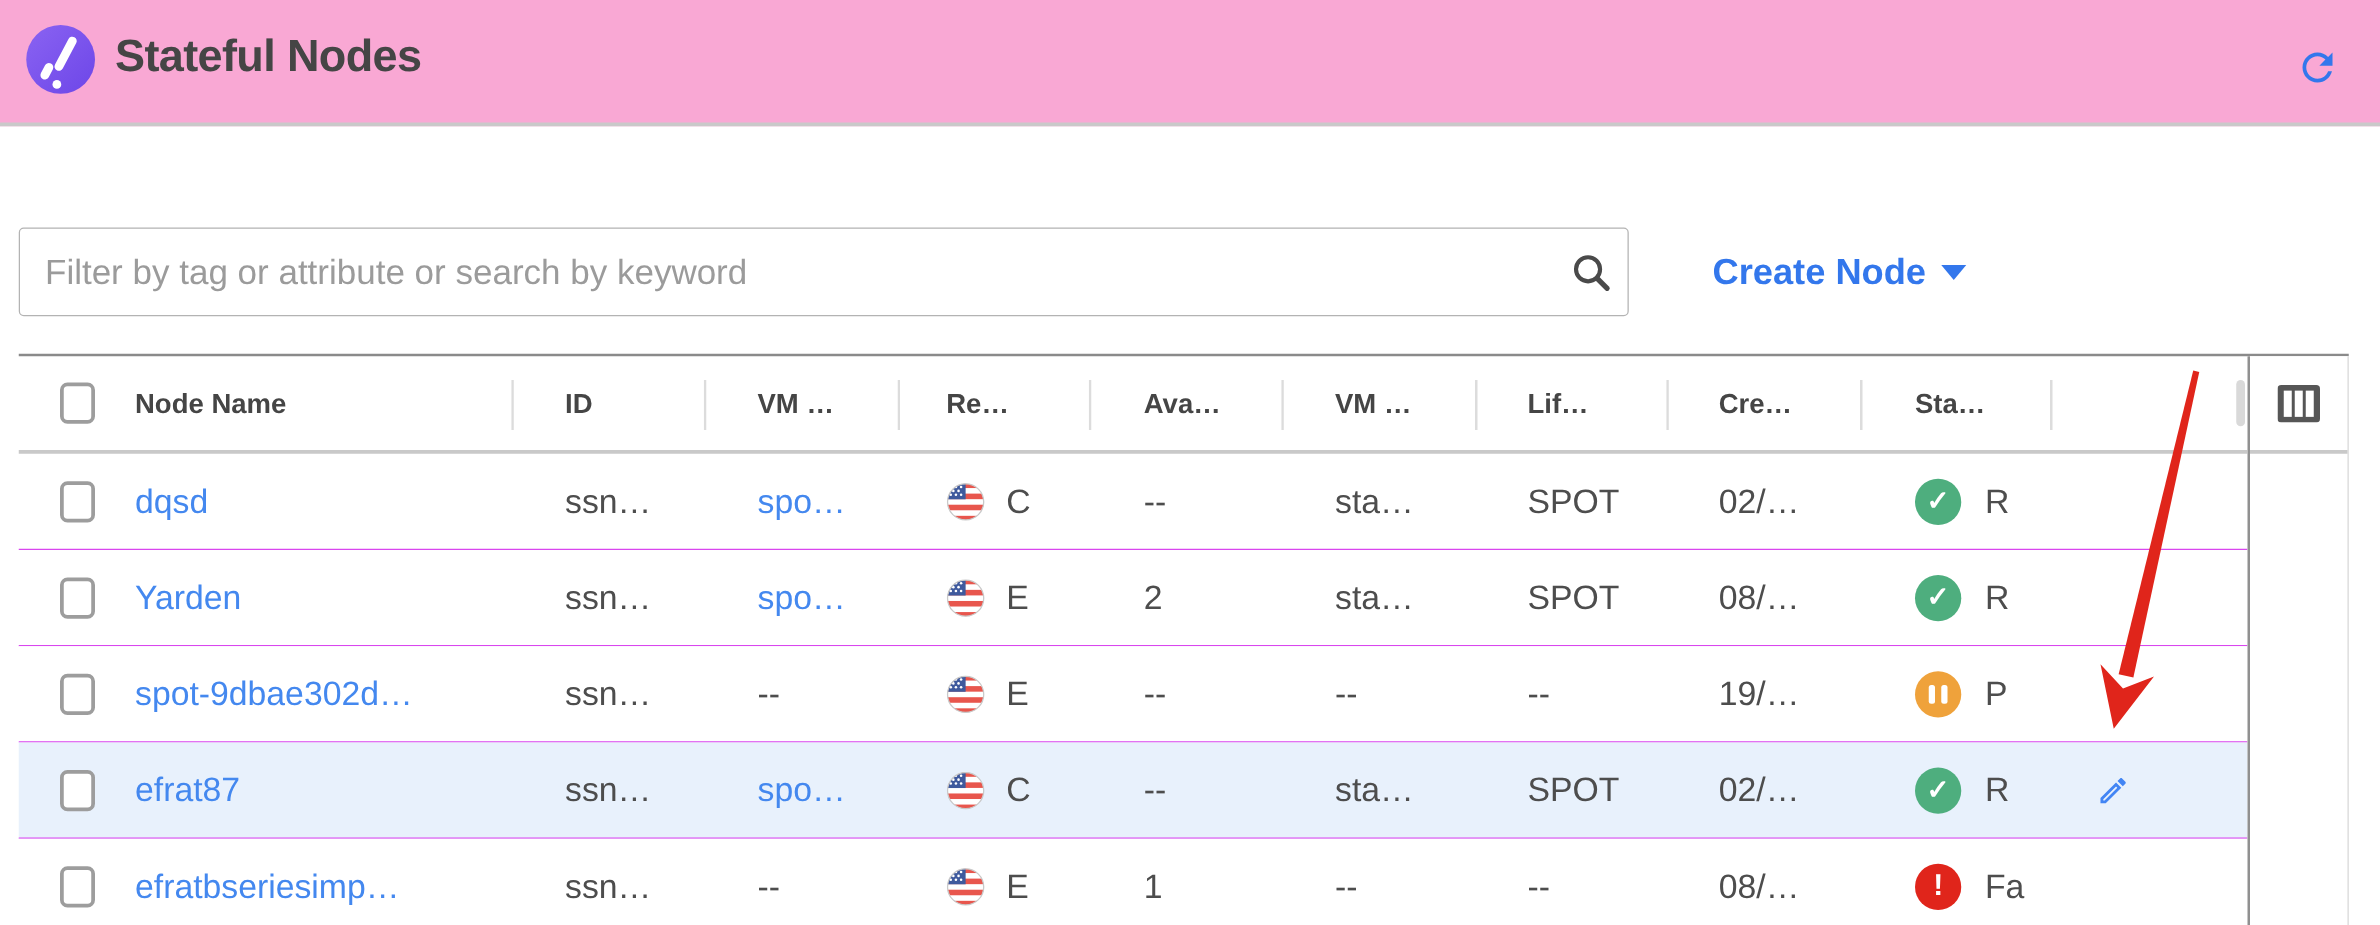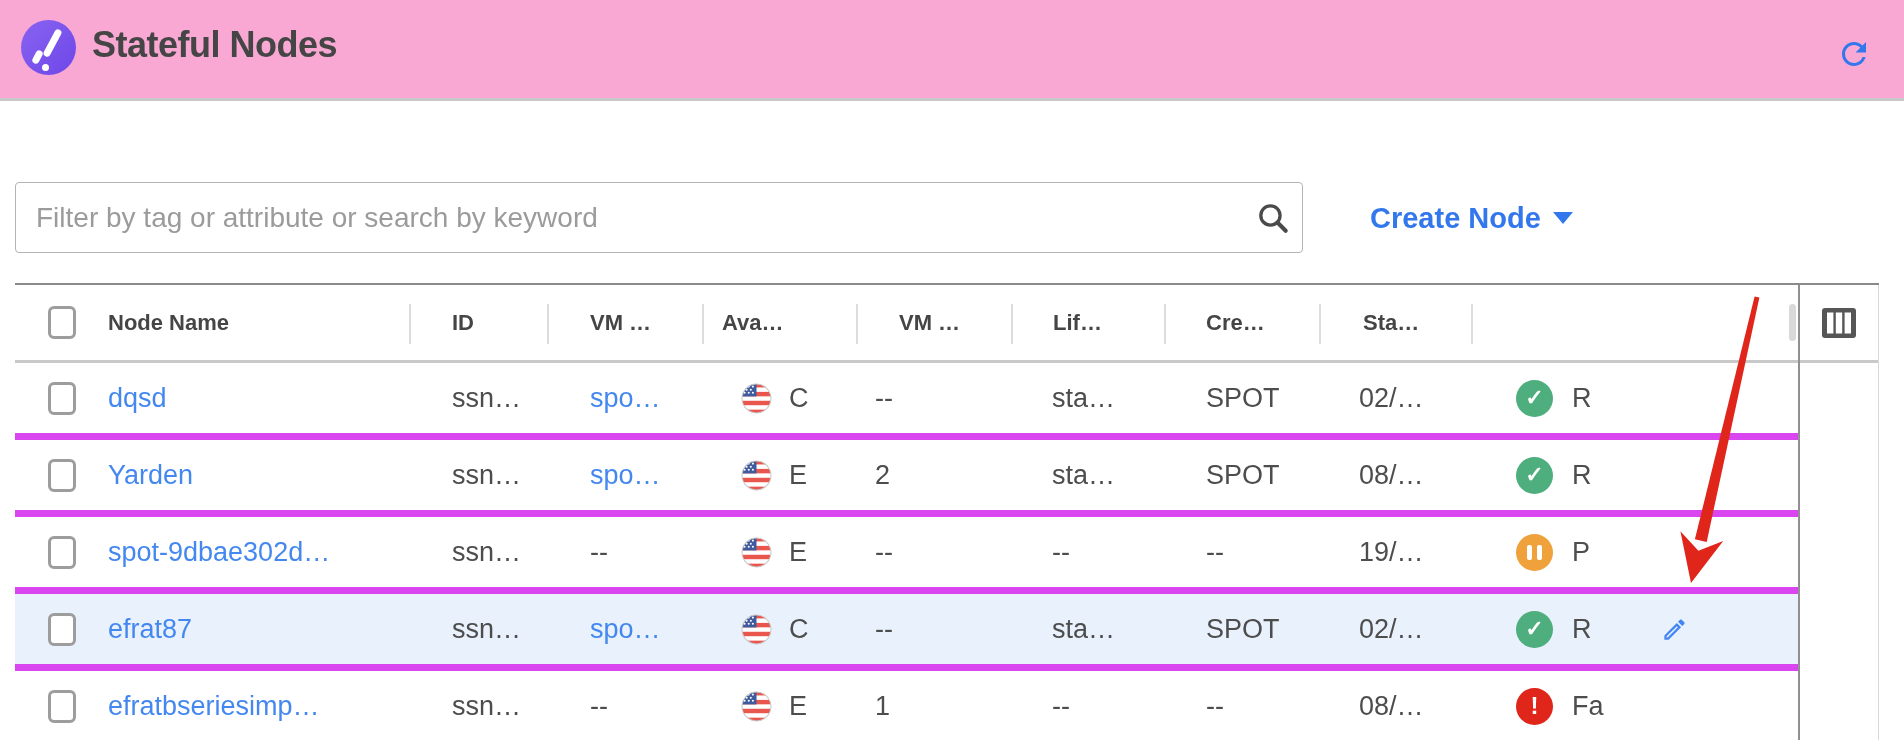--- a/index.html
+++ b/index.html
@@ -30,32 +30,32 @@
   .create-node span.lbl { font-size:29px; font-weight:700; color:#3377ec; }
   .actions-btn { left:1700px; }
   .actions-btn span.lbl { font-size:29px; font-weight:700; color:#9b9b9b; }
   .caret { width:0; height:0; border-left:10px solid transparent; border-right:10px solid transparent; border-top:12px solid; }
   .caret.blue { border-top-color:#3377ec; }
   .caret.gray { border-top-color:#9b9b9b; }
 
   
   .table { position:absolute; left:15px; top:283px; width:1864px; height:457px; border-top:2px solid #8a8a8a; }
   .tmain { position:absolute; left:0; top:0; width:1783px; }
-  .trow { display:flex; align-items:center; height:77px; border-bottom:7px solid #d946ef; background:#fff; }
+  .trow { display:flex; align-items:center; height:77px; border-bottom:1px solid #d946ef; background:#fff; }
   .trow.selected { background:#e8f1fc; }
   .thead { display:flex; align-items:center; height:78px; border-bottom:3px solid #c9c9c9; position:relative; }
   .cell { flex:none; display:flex; align-items:center; overflow:hidden; white-space:nowrap; height:100%; position:relative; }
   .th { font-size:22px; font-weight:700; color:#454545; }
   .td { font-size:27px; color:#4d4d4d; }
   .c-cb      { width:80px;  padding-left:33px; }
   .c-name    { width:314px; padding-left:13px; }
-  .c-id      { width:138px; padding-left:43px; }
+  .c-id      { width:154px; padding-left:43px; }
   .c-vm      { width:155px; padding-left:43px; }
   .c-region  { width:153px; padding-left:39px; }
-  .c-zone    { width:154px; padding-left:20px; }
+  .c-zone    { width:154px; padding-left:44px; }
   .c-size    { width:155px; padding-left:43px; }
   .c-life    { width:153px; padding-left:42px; }
   .c-created { width:155px; padding-left:42px; }
   .c-status  { width:152px; padding-left:44px; }
   .c-act     { width:158px; padding-left:37px; }
   .thead .sep::before { content:""; position:absolute; left:0; top:19px; width:2px; height:40px; background:#dcdcdc; }
   .link { color:#4488ef; cursor:pointer; }
   .checkbox { width:28px; height:33px; border:3px solid #9d9d9d; border-radius:6px; background:#fff; display:inline-block; cursor:pointer; }
   .flag { width:31px; height:31px; margin-right:17px; flex:none; }
   .si { width:37px; height:37px; border-radius:50%; flex:none; display:inline-flex; align-items:center; justify-content:center;
@@ -143,20 +143,21 @@
   <div class="table">
     <div class="tmain">
 
       <div class="thead">
         <div class="cell c-cb">
             <span class="checkbox"></span>
           </div>
         <div class="cell c-name th">Node Name</div>
         <div class="cell c-id th sep">ID</div>
         <div class="cell c-vm th sep">VM …</div>
+        <div class="cell c-region th sep">Re…</div>
         <div class="cell c-zone th sep">Ava…</div>
         <div class="cell c-size th sep">VM …</div>
         <div class="cell c-life th sep">Lif…</div>
         <div class="cell c-created th sep">Cre…</div>
         <div class="cell c-status th sep">Sta…</div>
         <div class="cell c-act th sep"></div>
       </div>
 
       <div class="trow">
         <div class="cell c-cb">

